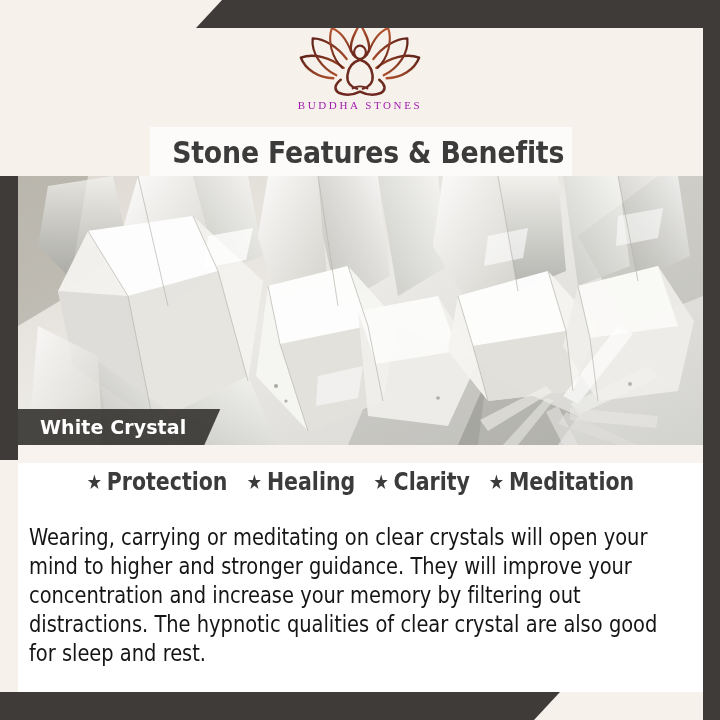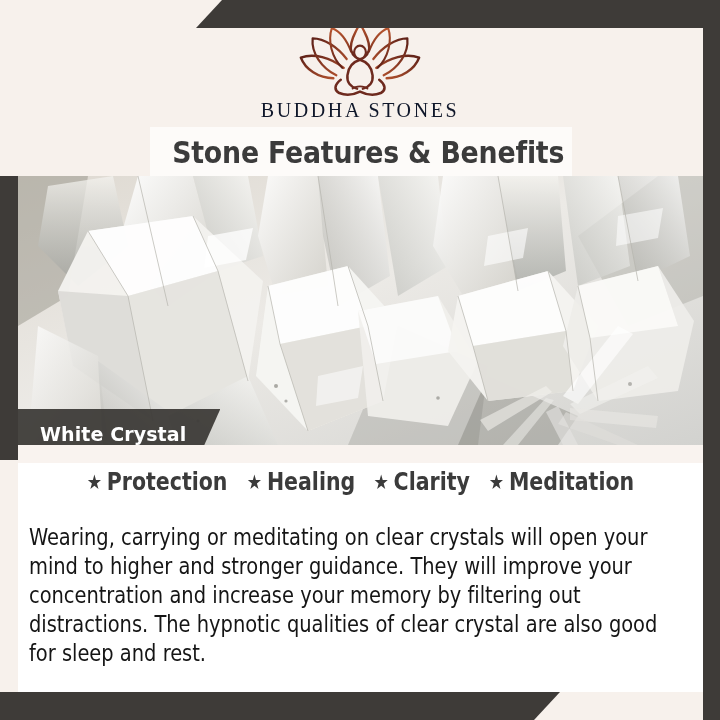--- a/index.html
+++ b/index.html
@@ -83,23 +83,23 @@
   .logo-mark {
     display: block;
     margin: 0 auto;
     width: 152px;
     height: 74px;
   }
   .logo-word {
     display: block;
     margin-top: 4px;
     font-family: "Liberation Serif", serif;
-    font-size: 20px;
+    font-size: 11px;
     letter-spacing: 2.6px;
-    color: #0f172a;
+    color: #a21caf;
     text-align: center;
     line-height: 1;
   }
   .title-box {
     position: absolute;
     top: 127px;
     left: 150px;
     width: 422px;
     height: 49px;
     background: #fdfbf9;
@@ -136,21 +136,21 @@
     height: 100%;
   }
   .caption {
     position: absolute;
     left: 0;
     bottom: 0;
     height: 36px;
     padding: 0 34px 0 22px;
     background: rgba(58,56,53,0.93);
     display: flex;
-    align-items: flex-end;
+    align-items: center;
     clip-path: polygon(0 0, 100% 0, calc(100% - 16px) 100%, 0 100%);
     z-index: 4;
   }
   .caption-text {
     font-family: "DejaVu Sans", "Liberation Sans", sans-serif;
     font-weight: 700;
     font-size: 19px;
     color: #ffffff;
     letter-spacing: 0.1px;
     white-space: nowrap;

